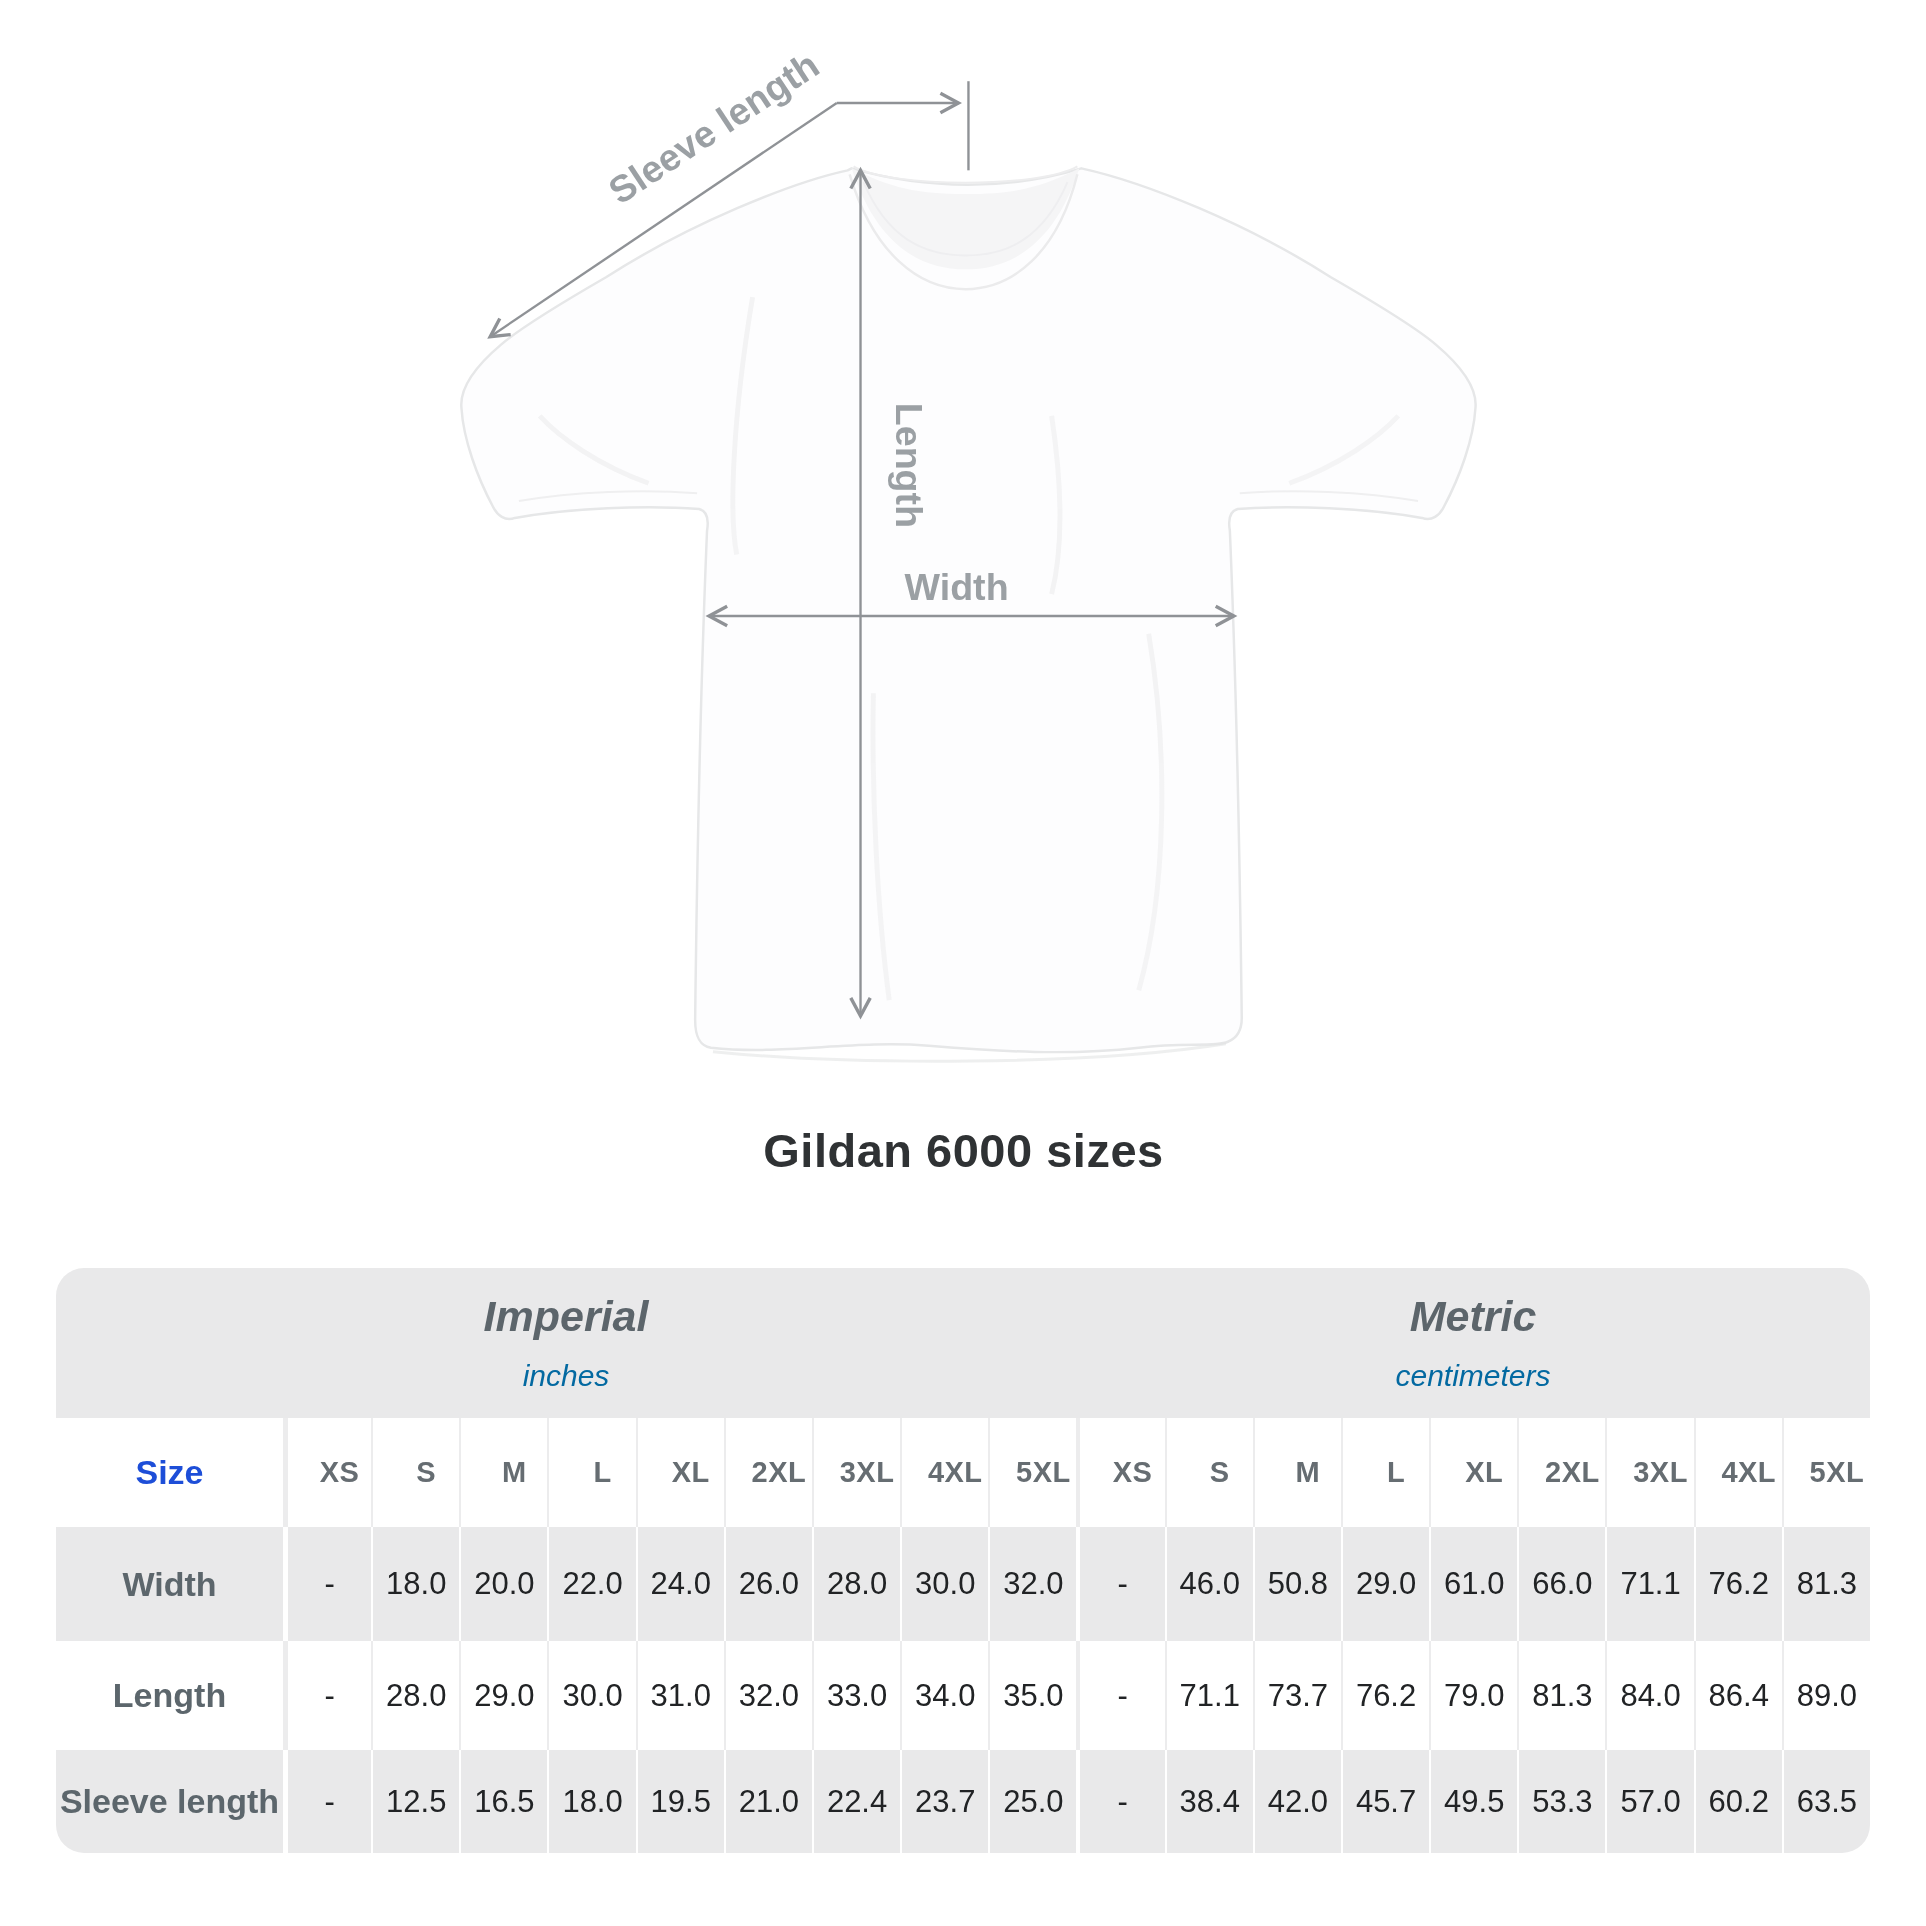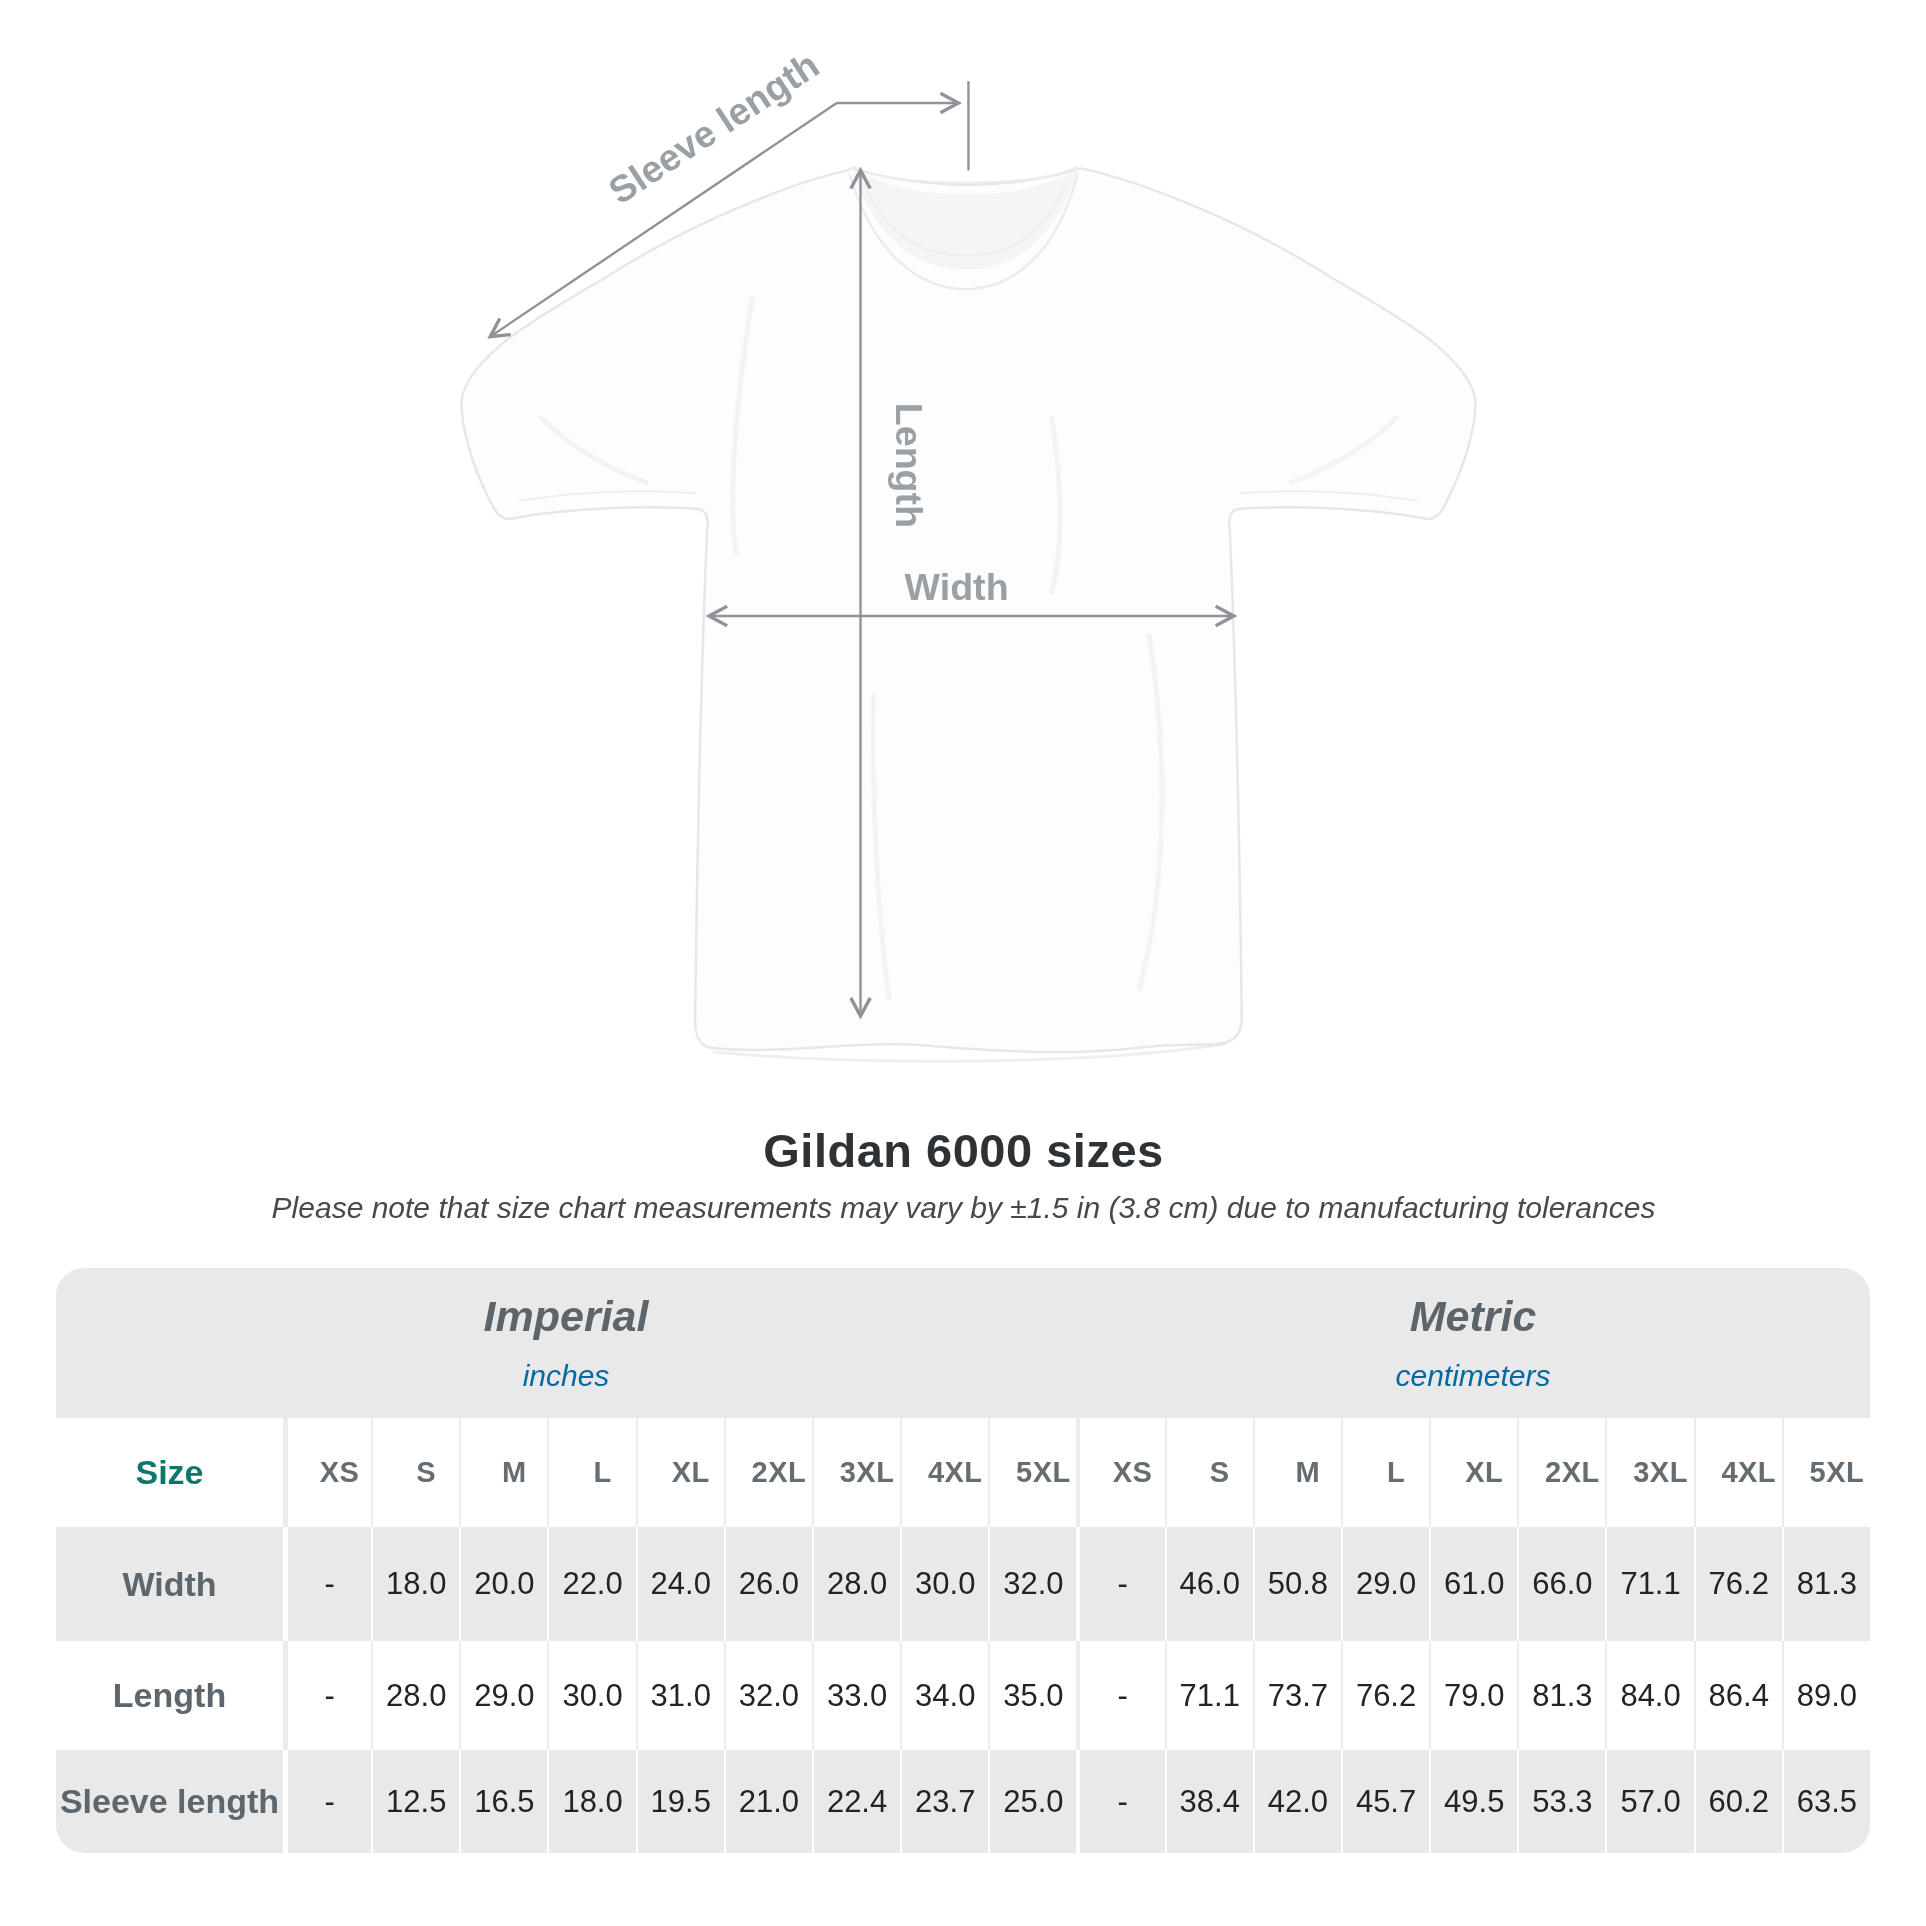--- a/index.html
+++ b/index.html
@@ -41,21 +41,21 @@
     display:flex; align-items:center; justify-content:center;
     border-left:2px solid transparent;
   }
   .cell:first-child { border-left:none; }
   .cell:nth-child(2) { border-left-width:5px; }
   .cell:nth-child(11) { border-left-width:4px; }
   .row.header .cell { border-left-color:#ececed; }
   .row.plain .cell { border-left-color:#ececed; }
   .row.stripe1 .cell, .row.stripe2 .cell { border-left-color:#ffffff; }
 
-  .size-head { font-size:34px; font-weight:bold; color:#0f766e;text-align:right; }
+  .size-head { font-size:34px; font-weight:bold; color:#1d4ed8;text-align:right; }
   .col-head { font-size:29px; font-weight:bold; color:#666d72; letter-spacing:0.5px;padding-left:20px; }
   .row-label { font-size:34px; font-weight:bold; color:#5c666c; }
   .val { font-size:31px; color:#212325; }
 
   .ann-text { font-size:38px; font-weight:bold; fill:#9ba0a4; }
 </style>
 </head>
 <body>
 
 <div class="page">
@@ -131,21 +131,20 @@
         <line x1="978" y1="82" x2="978" y2="172"></line>
       </g>
 
       <text class="ann-text" text-anchor="middle" transform="translate(728,140) rotate(-33.5)">Sleeve length</text>
       <text class="ann-text" text-anchor="middle" transform="translate(905,470) rotate(90)">Length</text>
       <text class="ann-text" text-anchor="middle" x="966" y="606">Width</text>
     </svg>
   </div>
 
   <h1 class="page-title">Gildan 6000 sizes</h1>
-  <p class="page-subtitle">Please note that size chart measurements may vary by ±1.5 in (3.8 cm) due to manufacturing tolerances</p>
 
   <div class="table-card">
 
     <div class="band">
       <div class="band-half imperial">
         <div class="g-title">Imperial</div>
         <div class="g-sub">inches</div>
       </div>
       <div class="band-half metric">
         <div class="g-title">Metric</div>

